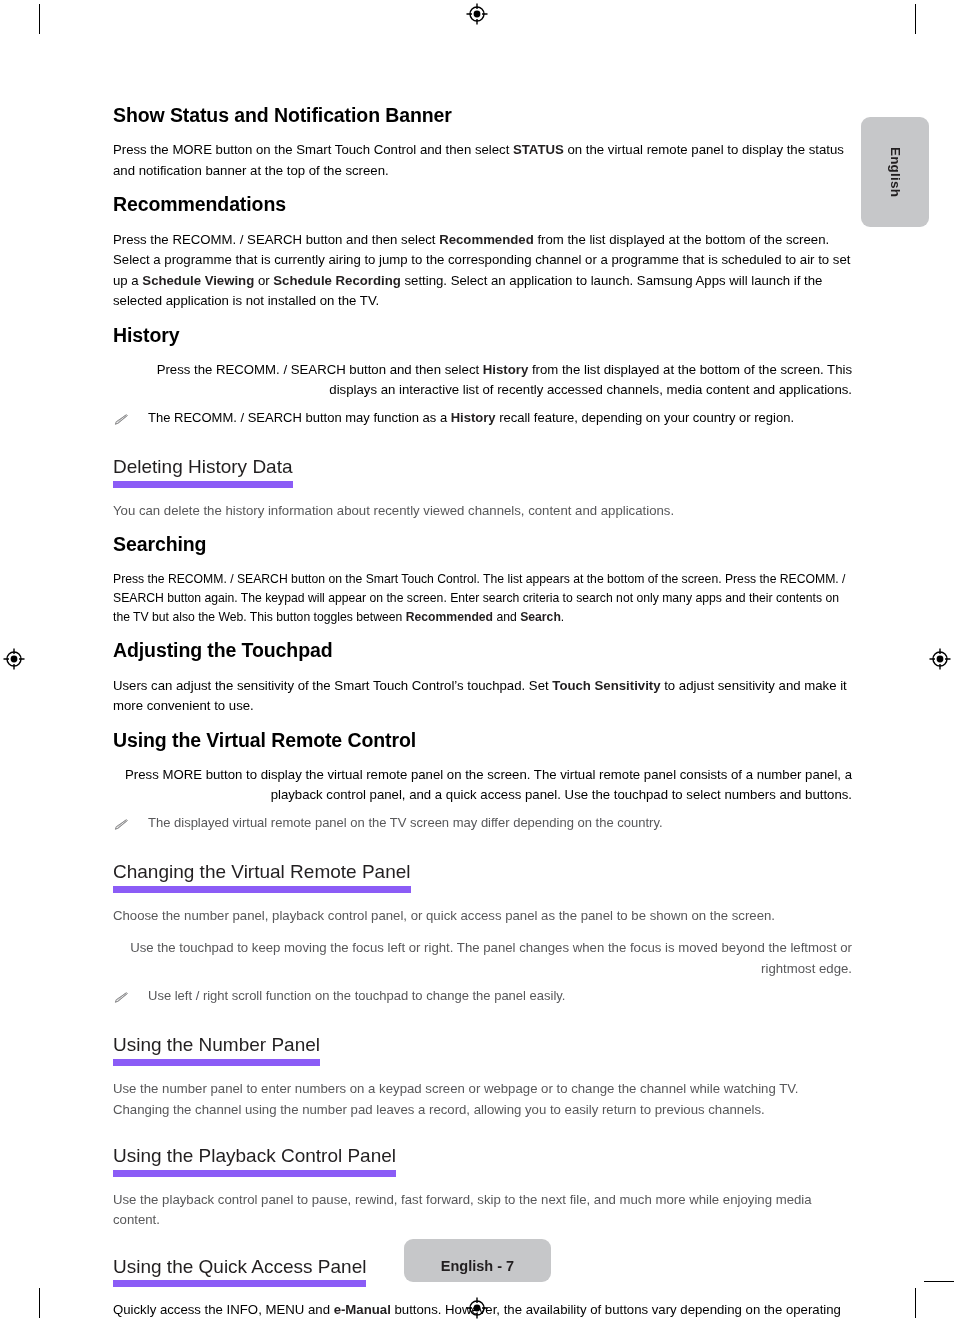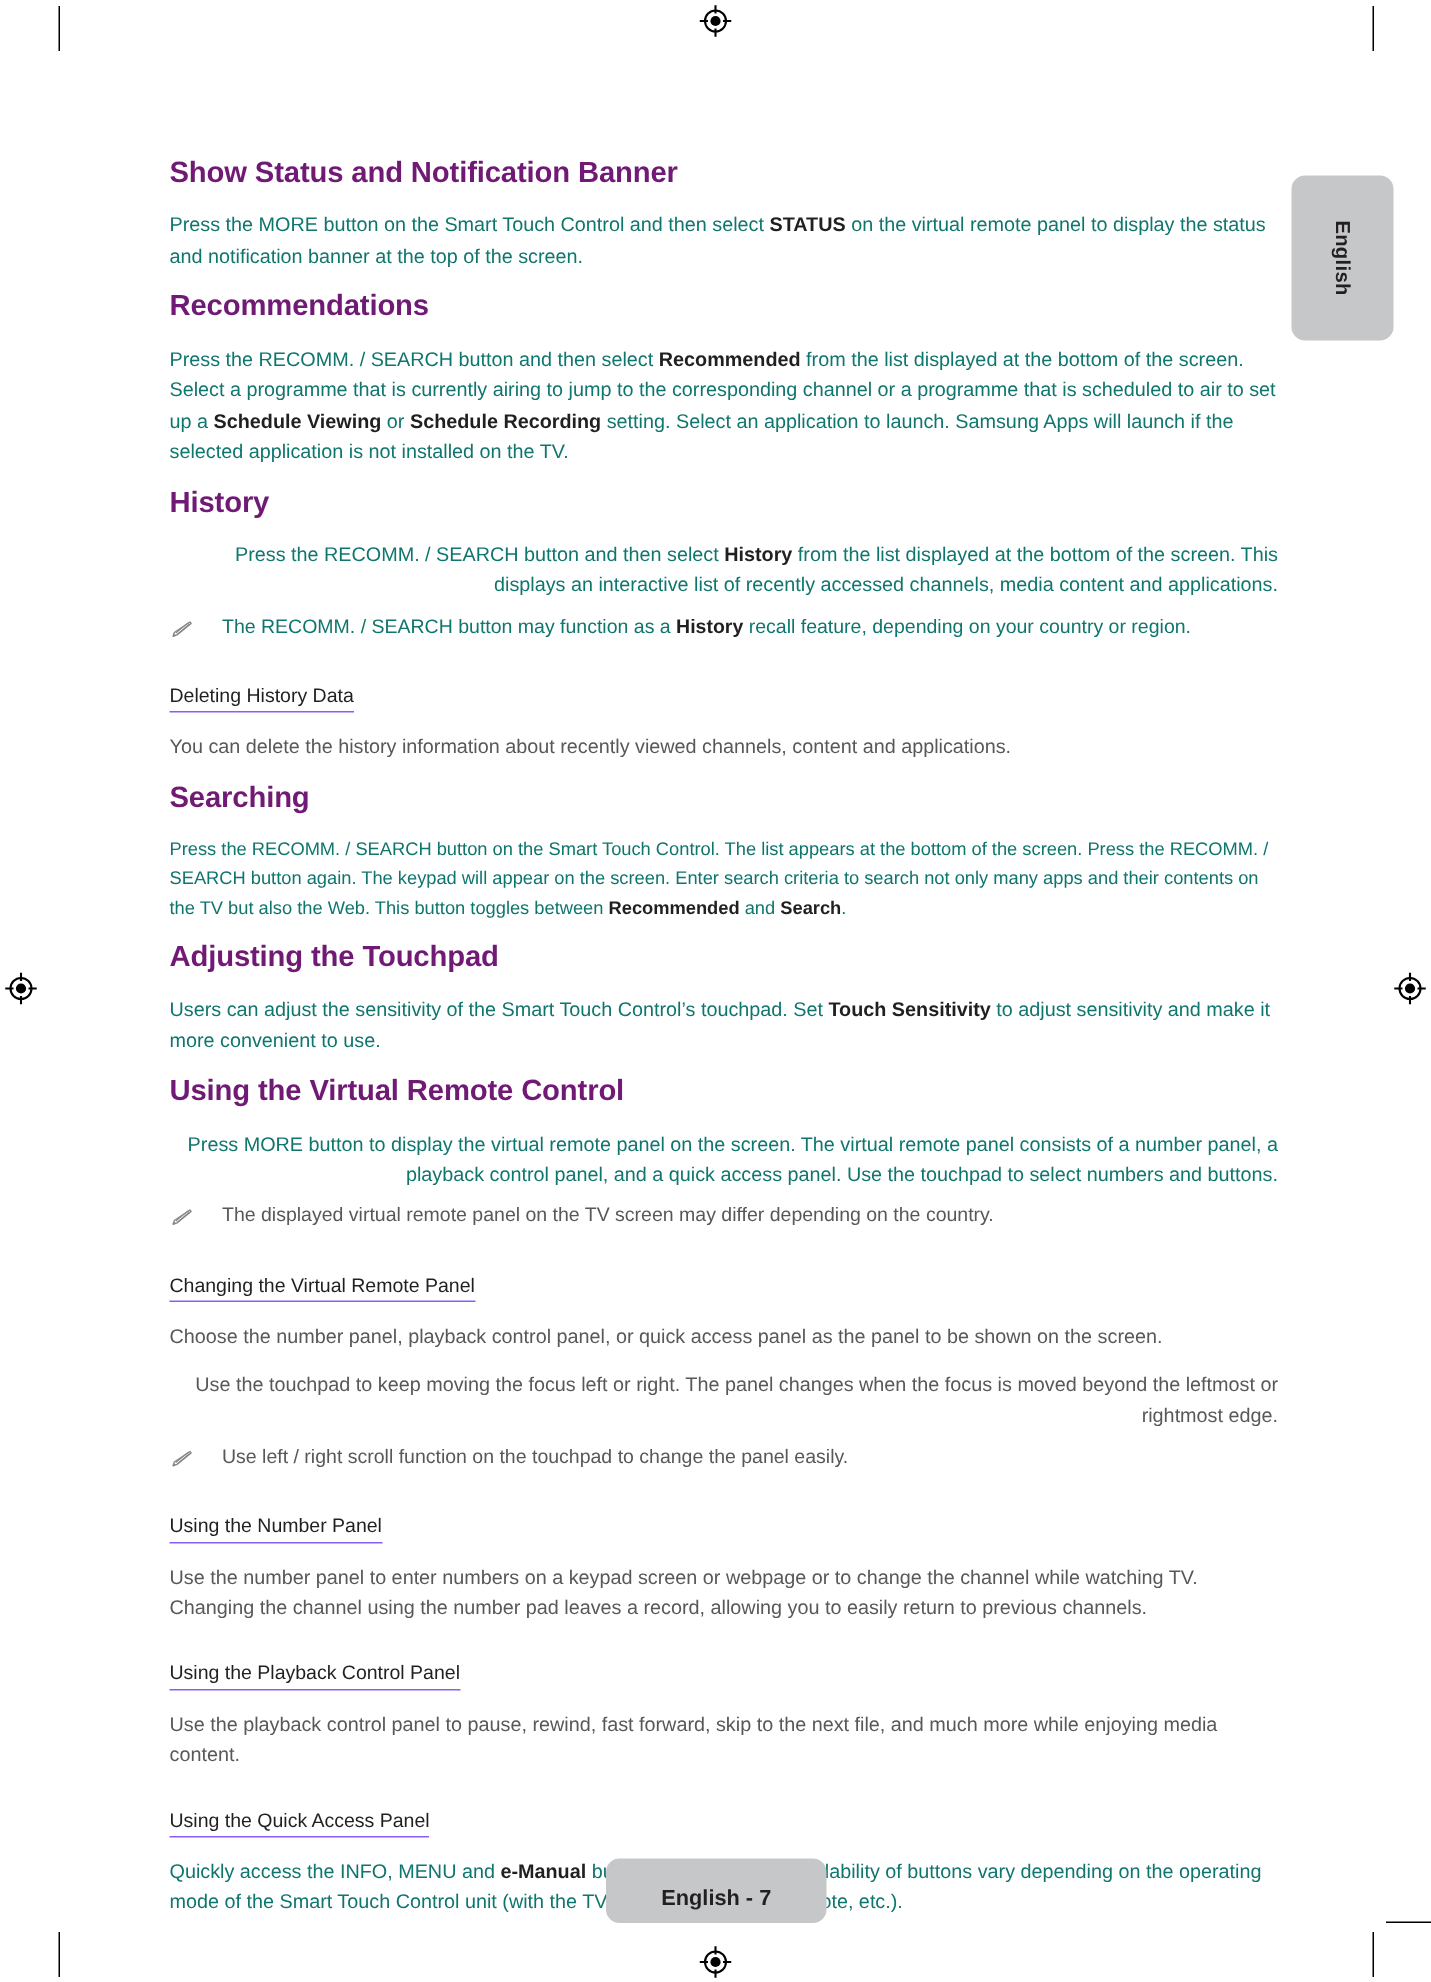--- a/index.html
+++ b/index.html
@@ -31,54 +31,54 @@
   .content {
     position: absolute;
     left: 113px;
     top: 104px;
     width: 739px;
   }
 
   h1.sec {
     font-size: 19.5px;
     font-weight: bold;
-    color: #701a75;
+    color: #000000;
     margin: 0 0 13px 0;
     letter-spacing: -0.1px;
     line-height: 1.2;
   }
   .gap-before { margin-top: 23px; }
 
   h2.sub {
-    font-size: 13px;
+    font-size: 19px;
     font-weight: normal;
     color: #221f20;
     margin: 0 0 13px 0;
     display: inline-block;
-    border-bottom: 1px solid #8b5cf6;
+    border-bottom: 7px solid #8b5cf6;
     padding-bottom: 2px;
     line-height: 1.25;
   }
   .subwrap { margin-top: 24px; }
 
   p.body {
     font-size: 13.2px;
     line-height: 1.55;
     color: #58585a;
     margin: 0 0 12px 0;
     text-align: left;
   }
   p.body.small {
     font-size: 12.2px;
     line-height: 1.58;
   }
   p.body.tight { margin-bottom: 7px; text-align: right; }
 
   b, strong { color: #221f20; font-weight: bold; }
-  .kw { color: #0f766e; font-weight: normal; }
+  .kw { color: #000000; font-weight: normal; }
 
   
   .note {
     font-size: 13px;
     line-height: 1.55;
     color: #58585a;
     margin: 0 0 12px 0;
     display: flex;
     align-items: flex-start;
     gap: 20px;

